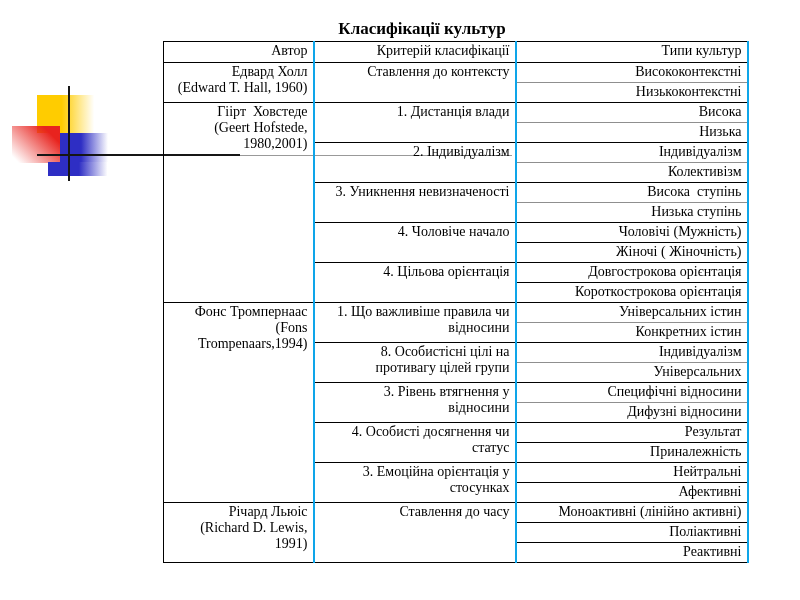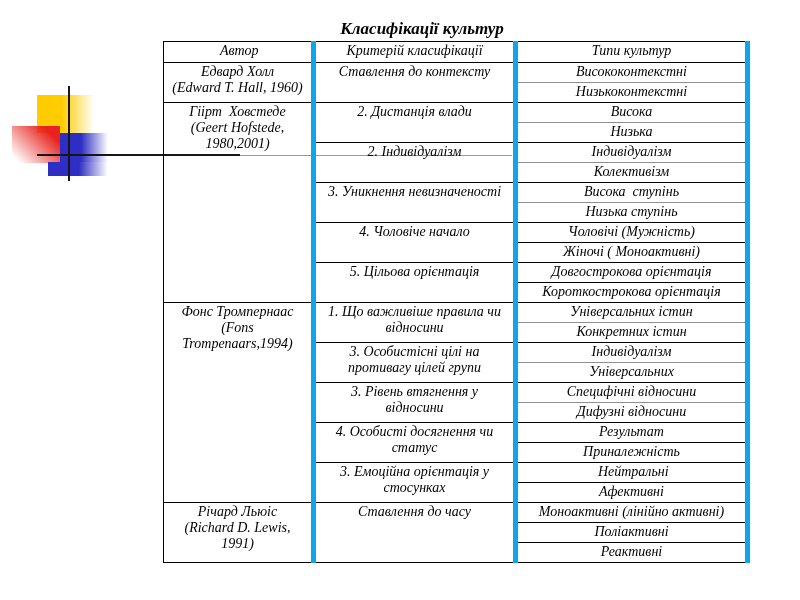--- a/index.html
+++ b/index.html
@@ -1,21 +1,21 @@
 <!DOCTYPE html>
 <html><head>
 <meta charset="utf-8">
 <style>
   html,body{margin:0;padding:0;}
   body{
     width:800px;height:600px;overflow:hidden;background:#ffffff;
     font-family:"Liberation Serif","DejaVu Serif",serif;
     position:relative;
   }
-  .slide{position:absolute;left:0;top:0;width:800px;height:540px;background:#fff;font-style:italic;}
+  .slide{position:absolute;left:0;top:0;width:800px;height:540px;background:#fff;}
 
   
   .deco{position:absolute;}
   .deco-yellow{left:37px;top:95px;width:59px;height:38px;}
   .deco-red{left:12px;top:126px;width:48px;height:37px;}
   .deco-blue{left:60px;top:133px;width:50px;height:29px;}
   .deco-blue-lower{left:48px;top:162px;width:62px;height:14px;}
   .deco-vline{left:68px;top:86px;width:2px;height:95px;}
   .deco-hline{left:37px;top:154px;width:203px;height:2px;}
   .deco-hline-thin{left:240px;top:155px;width:272px;height:1px;}
@@ -28,22 +28,22 @@
   }
 
   
   table.cls{
     position:absolute;left:163px;top:41px;width:584px;
     border-collapse:collapse;table-layout:fixed;
     border:1px solid #000;background:transparent;
     font-size:14px;line-height:16px;color:#000;
   }
   table.cls th,table.cls td{
-    border-right:5px solid #0ea5e9;border-bottom:1px solid #000;
-    padding:1px 5px 2px 5px;text-align:center;vertical-align:top;
+    border-right:2px solid #0ea5e9;border-bottom:1px solid #000;
+    padding:1px 5px 2px 5px;text-align:right;vertical-align:top;
     font-weight:normal;white-space:pre-wrap;overflow:hidden;
   }
   table.cls th{height:17px;}
   td.author div{white-space:pre-wrap;}
 </style>
 </head>
 <body>
 
 <div class="slide">
 
@@ -74,21 +74,21 @@
         <tr>
           <td rowspan="2" class="author"><div>Едвард Холл</div><div>(Edward T. Hall, 1960)</div></td>
           <td rowspan="2" class="criterion">Ставлення до контексту</td>
           <td class="type" style="border-bottom-color: rgb(143, 143, 143);">Висококонтекстні</td>
         </tr>
         <tr>
           <td class="type">Низькоконтекстні</td>
         </tr>
         <tr>
           <td rowspan="10" class="author"><div>Гіірт  Ховстеде</div><div>(Geert Hofstede, 1980,2001)</div></td>
-          <td rowspan="2" class="criterion">2. Дистанція влади</td>
+          <td rowspan="2" class="criterion">1. Дистанція влади</td>
           <td class="type" style="border-bottom-color: rgb(143, 143, 143); margin-top: 33px;">Висока</td>
         </tr>
         <tr>
           <td class="type">Низька</td>
         </tr>
         <tr>
           <td rowspan="2" class="criterion">2. Індивідуалізм</td>
           <td class="type" style="border-bottom-color: rgb(143, 143, 143);">Індивідуалізм</td>
         </tr>
         <tr>
@@ -99,39 +99,39 @@
           <td class="type" style="border-bottom-color: rgb(143, 143, 143);">Висока  ступінь</td>
         </tr>
         <tr>
           <td class="type">Низька ступінь</td>
         </tr>
         <tr>
           <td rowspan="2" class="criterion">4. Чоловіче начало</td>
           <td class="type" style="border-bottom-color: rgb(0, 0, 0);">Чоловічі (Мужність)</td>
         </tr>
         <tr>
-          <td class="type">Жіночі ( Моноактивні)</td>
+          <td class="type">Жіночі ( Жіночність)</td>
         </tr>
         <tr>
-          <td rowspan="2" class="criterion">5. Цільова орієнтація</td>
+          <td rowspan="2" class="criterion">4. Цільова орієнтація</td>
           <td class="type" style="border-bottom-color: rgb(0, 0, 0);">Довгострокова орієнтація</td>
         </tr>
         <tr>
           <td class="type">Короткострокова орієнтація</td>
         </tr>
         <tr>
           <td rowspan="10" class="author"><div>Фонс Тромпернаас</div><div>(Fons Trompenaars,1994)</div></td>
           <td rowspan="2" class="criterion">1. Що важливіше правила чи відносини</td>
           <td class="type" style="border-bottom-color: rgb(143, 143, 143); margin-top: 37px;">Універсальних істин</td>
         </tr>
         <tr>
           <td class="type">Конкретних істин</td>
         </tr>
         <tr>
-          <td rowspan="2" class="criterion">3. Особистісні цілі на противагу цілей групи</td>
+          <td rowspan="2" class="criterion">8. Особистісні цілі на противагу цілей групи</td>
           <td class="type" style="border-bottom-color: rgb(143, 143, 143);">Індивідуалізм</td>
         </tr>
         <tr>
           <td class="type">Універсальних</td>
         </tr>
         <tr>
           <td rowspan="2" class="criterion">3. Рівень втягнення у відносини</td>
           <td class="type" style="border-bottom-color: rgb(143, 143, 143);">Специфічні відносини</td>
         </tr>
         <tr>

